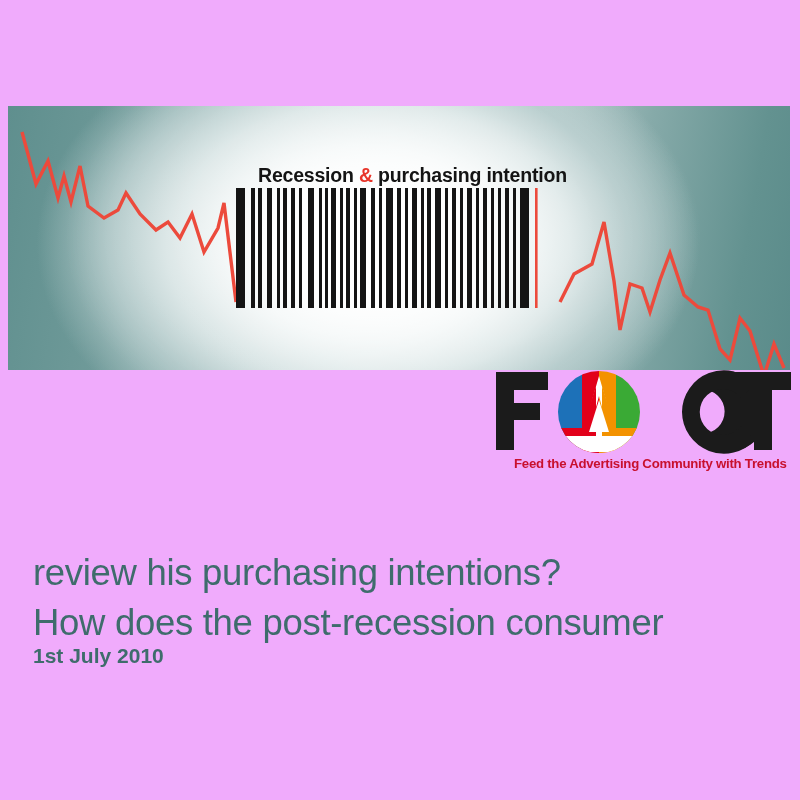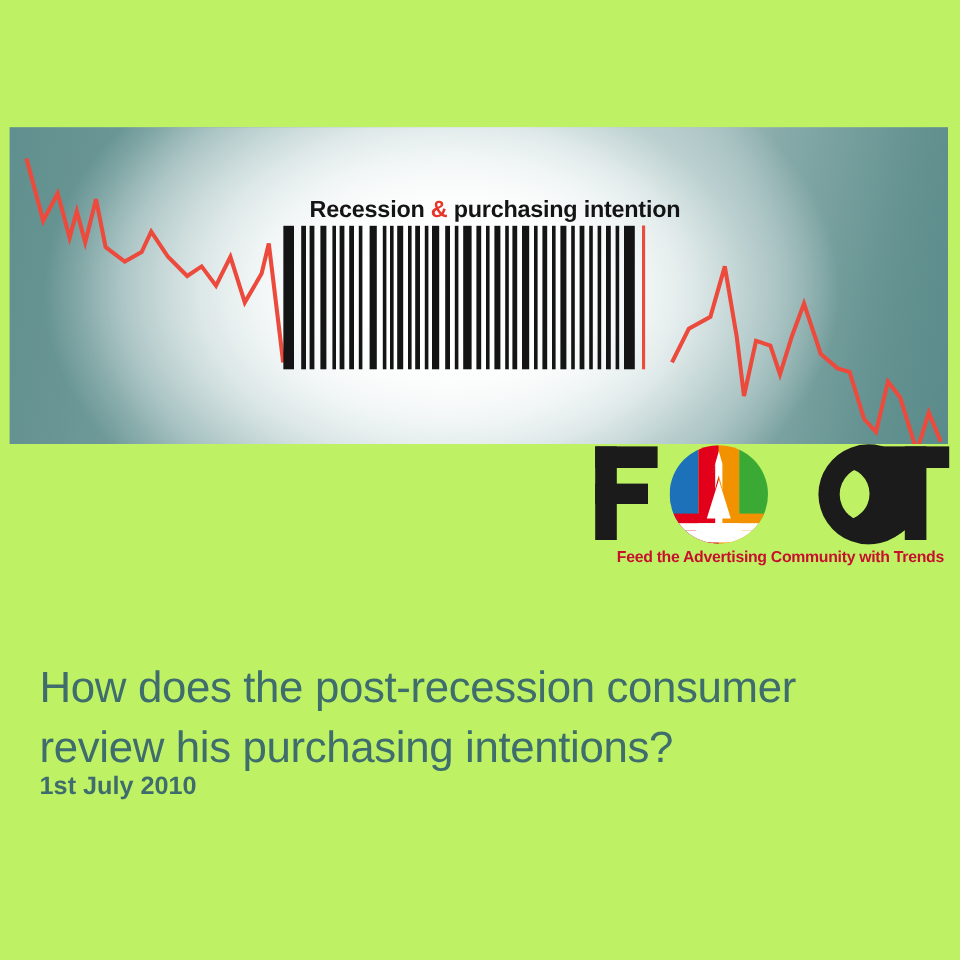--- a/index.html
+++ b/index.html
@@ -12,21 +12,21 @@
     height: 800px;
     position: relative;
     overflow: hidden;
     font-family: "Liberation Sans", sans-serif;
   }
 
   
   .slide {
     position: absolute;
     inset: 0;
-    background: #bef264;
+    background: #f0abfc;
   }
 
   
   .banner {
     position: absolute;
     left: 8px;
     top: 106px;
     width: 782px;
     height: 264px;
     overflow: hidden;
@@ -235,19 +235,19 @@
       <g fill="#1b1b1b">
         <rect x="243" y="2" width="56" height="18"></rect>
         <rect x="262" y="2" width="18" height="78"></rect>
       </g>
     </svg>
 
     <div class="logo-tagline">Feed the Advertising Community with Trends</div>
   </div>
 
   <h1 class="headline">
+    <span class="headline-line">review his purchasing intentions?</span>
     <span class="headline-line">How does the post-recession consumer</span>
-    <span class="headline-line">review his purchasing intentions?</span>
   </h1>
 
   <div class="subtitle">1st July 2010</div>
 
 </div>
 
 </body></html>

